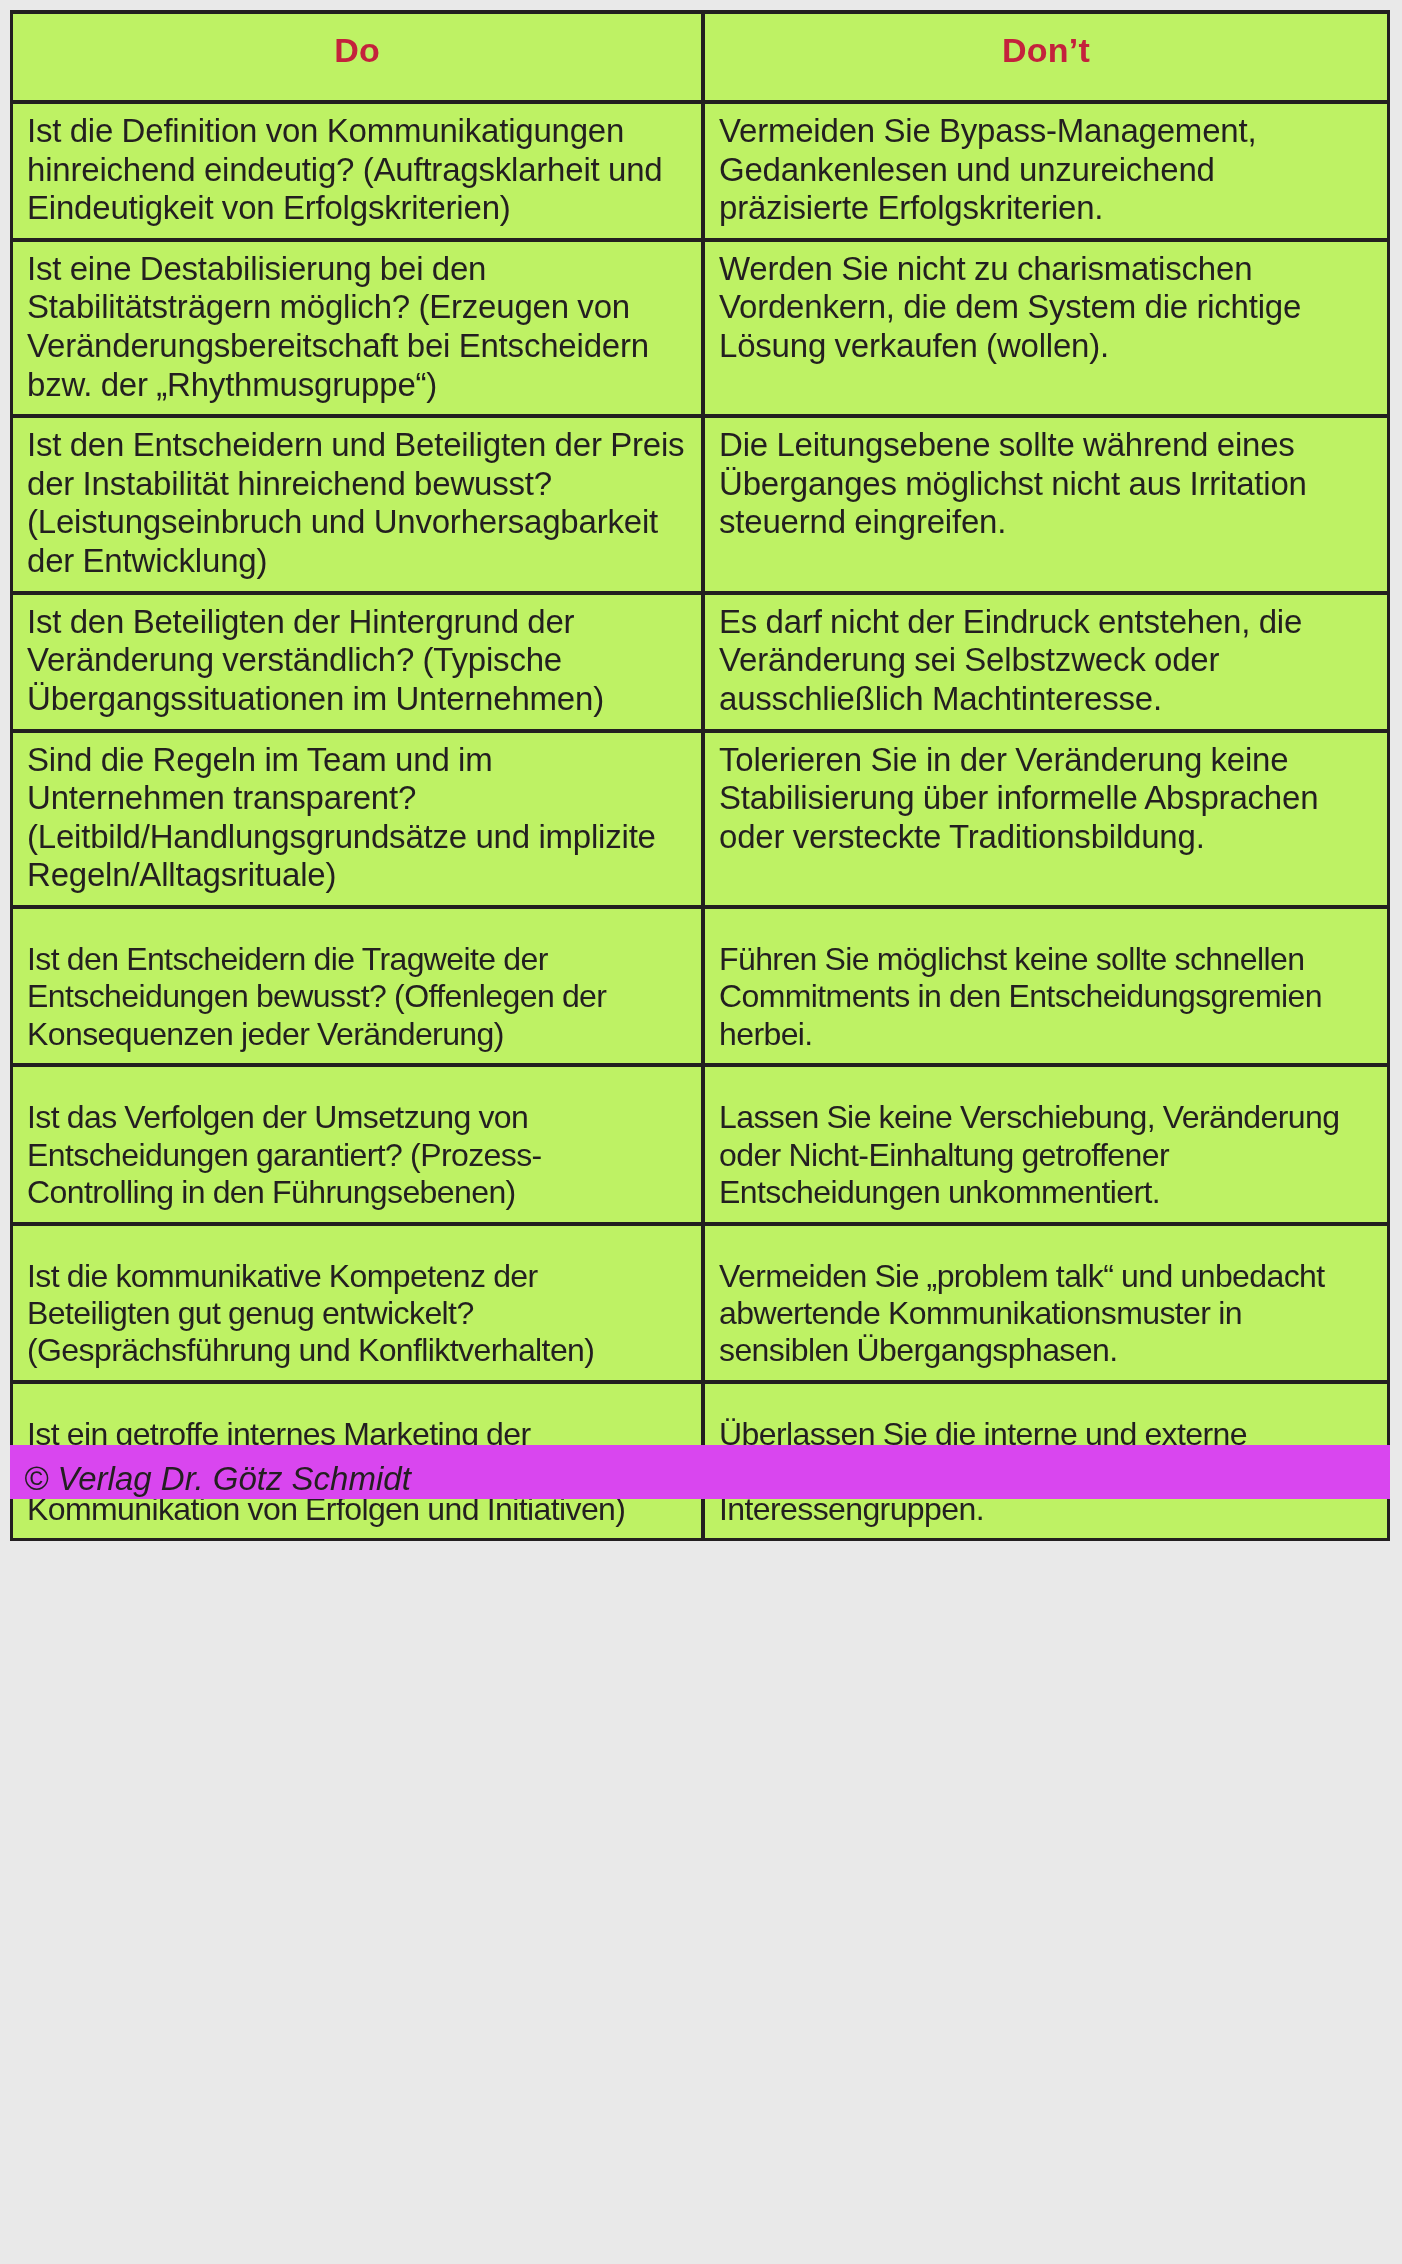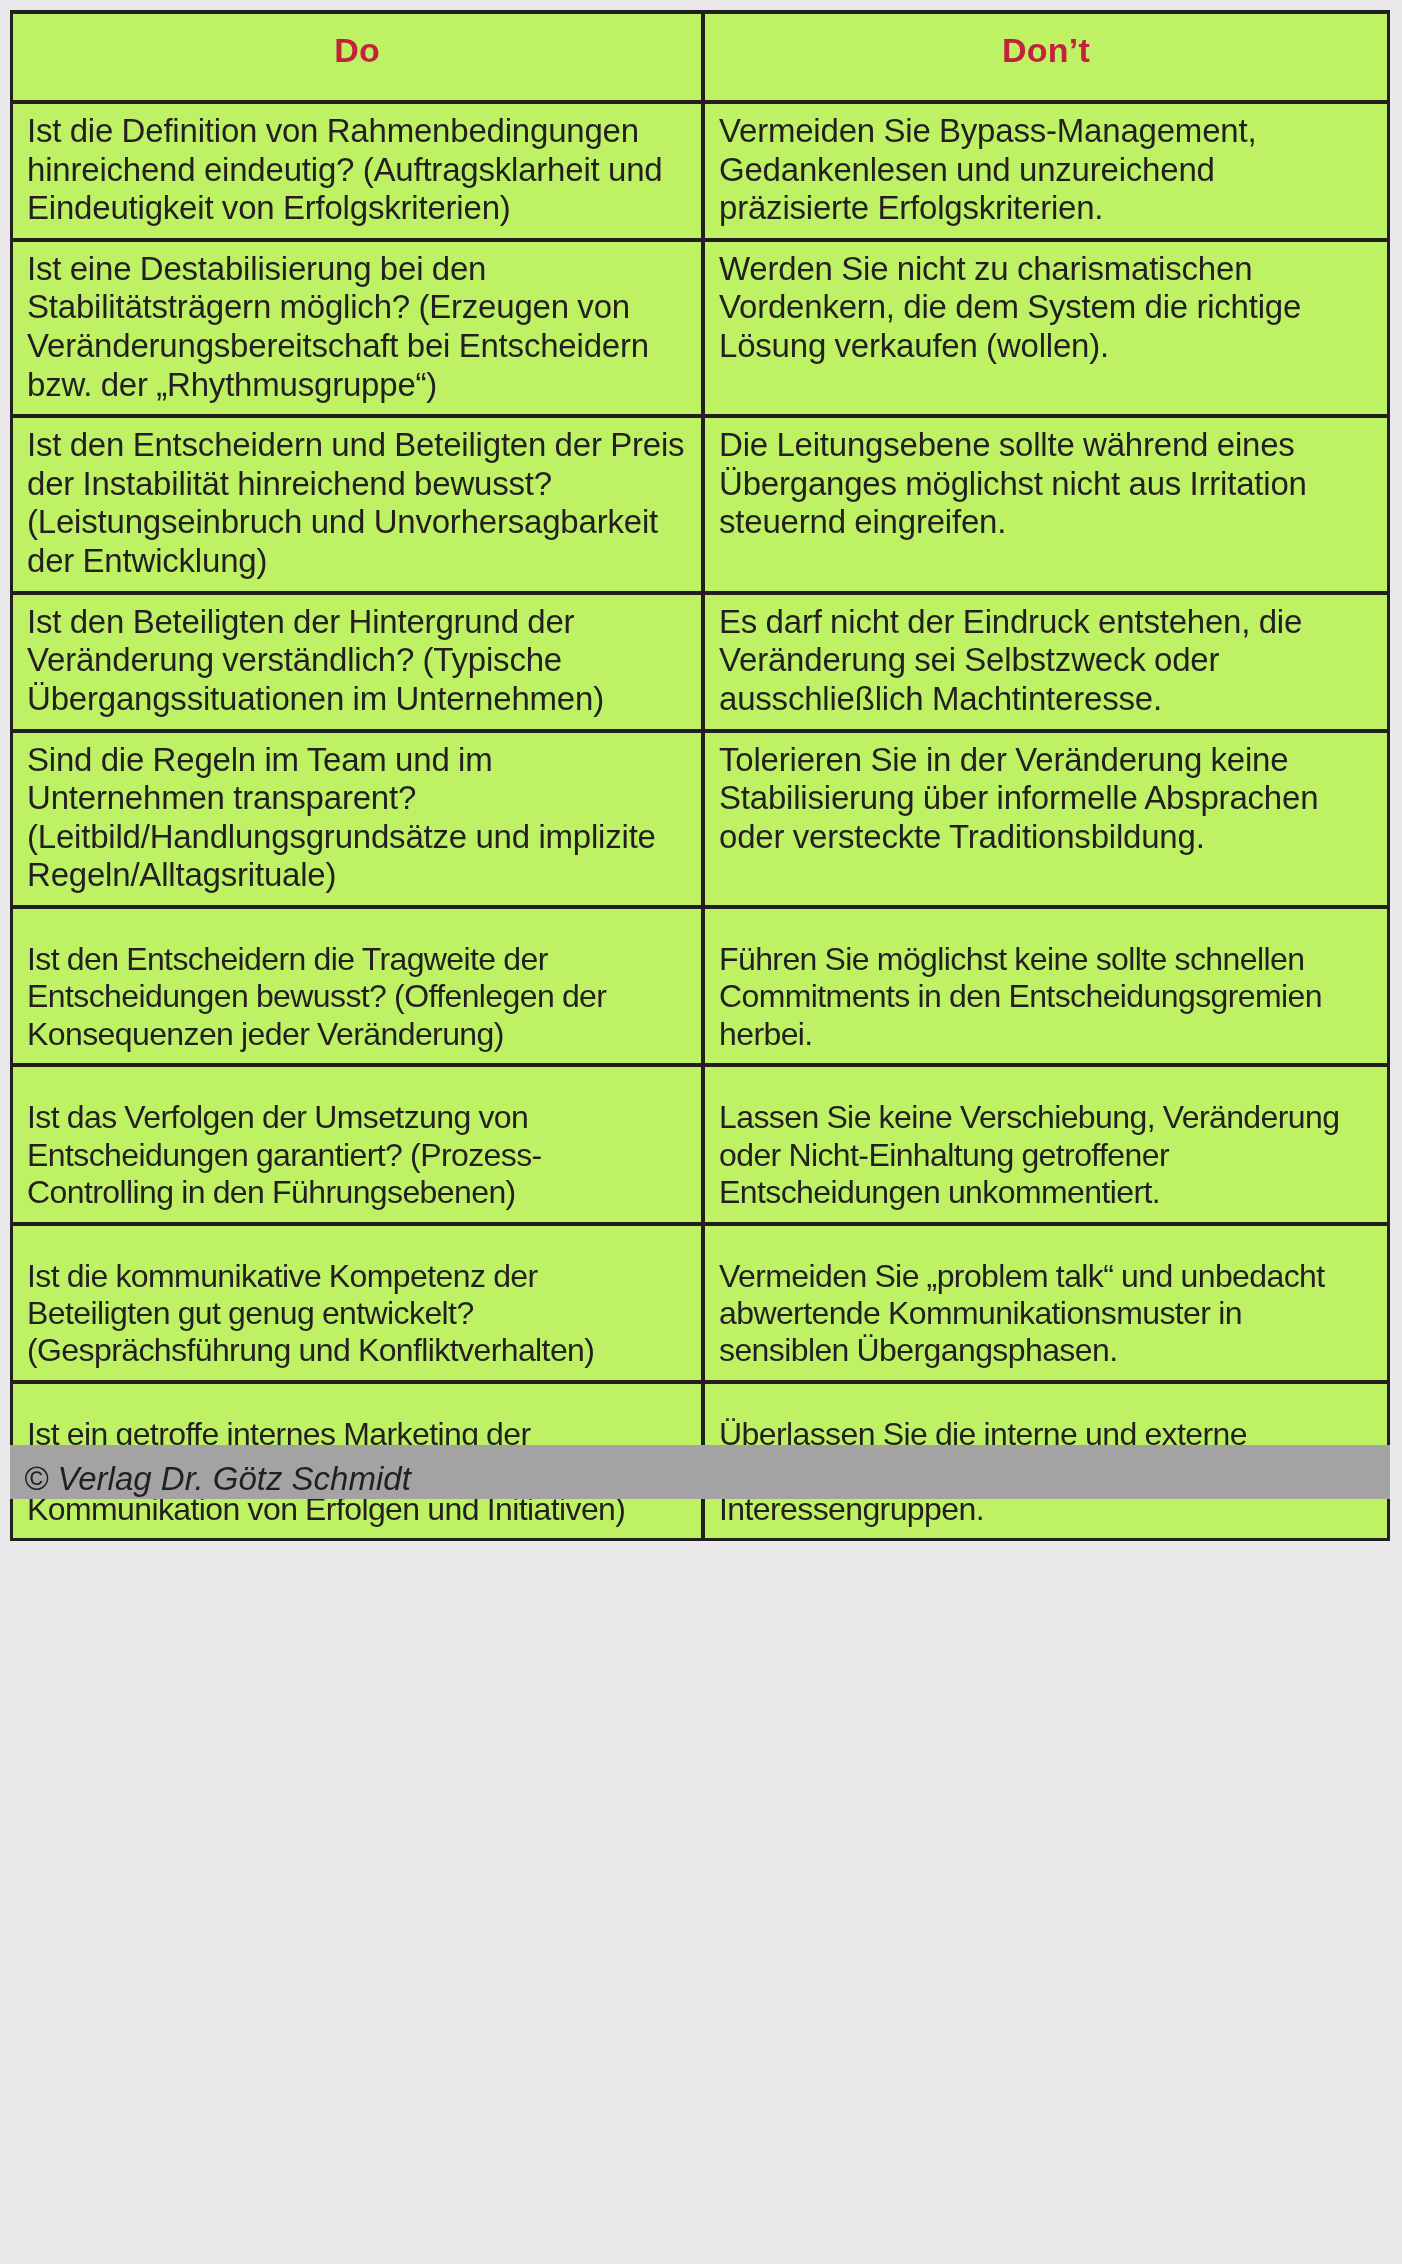--- a/index.html
+++ b/index.html
@@ -94,21 +94,21 @@
     line-height: 1.17;
     letter-spacing: -0.6px;
     margin-top: 24px;
   }
 
   .footer {
     position: absolute;
     left: 10px;
     width: 1380px;
     box-sizing: border-box;
-    background: #a3a3a3;
+    background: #d946ef;
   }
 
   .footer-text {
     display: block;
     font-family: "Liberation Sans", sans-serif;
     font-style: italic;
     font-size: 33px;
     color: #231f20;
     letter-spacing: 0px;
     padding: 14px 0 0 14px;
@@ -134,21 +134,21 @@
           </th>
           <th class="col-right">
             <span class="hdr-label">Don’t</span>
           </th>
         </tr>
       </thead>
       <tbody>
 
         <tr>
           <td class="col-left">
-            <span class="cell-text">Ist die Definition von Rahmenbedin­gungen hinreichend eindeutig? (Auftragsklarheit und Eindeutigkeit von Erfolgskriterien)</span>
+            <span class="cell-text">Ist die Definition von Kommunikati­gungen hinreichend eindeutig? (Auftragsklarheit und Eindeutigkeit von Erfolgskriterien)</span>
           </td>
           <td class="col-right">
             <span class="cell-text">Vermeiden Sie Bypass-Management, Gedankenlesen und unzureichend präzisierte Erfolgskriterien.</span>
           </td>
         </tr>
 
         <tr>
           <td class="col-left">
             <span class="cell-text">Ist eine Destabilisierung bei den Stabilitätsträgern möglich? (Erzeugen von Veränderungsbereit­schaft bei Entscheidern bzw. der „Rhythmusgruppe“)</span>
           </td>

